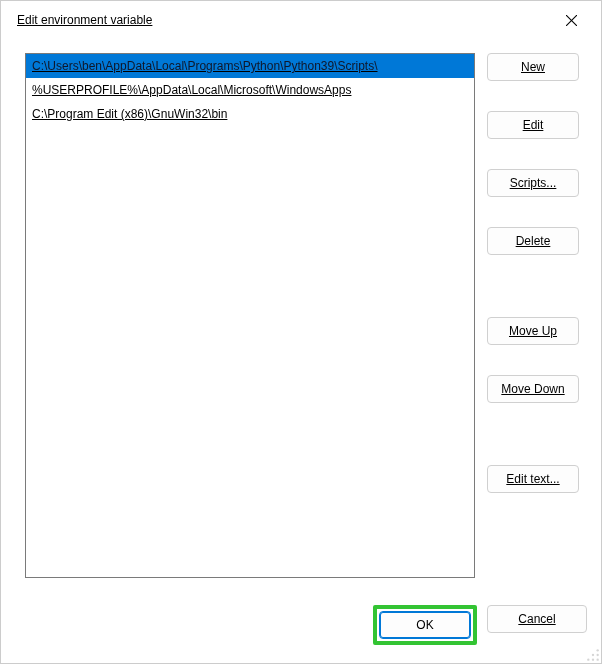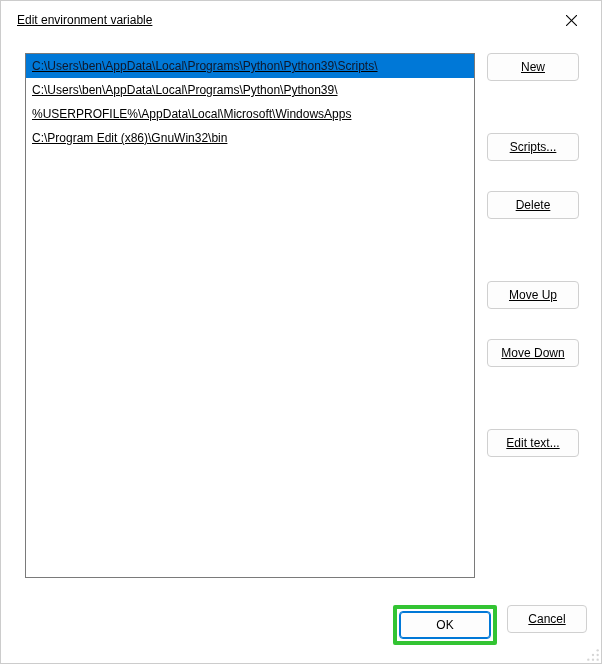--- a/index.html
+++ b/index.html
@@ -85,21 +85,21 @@
     }
     .spacer-sm { height: 14px; }
     .spacer-lg { height: 46px; }
     .footer {
       display: flex;
       justify-content: flex-end;
       gap: 10px;
       padding: 16px 14px 18px 14px;
     }
     .footer .btn {
-      width: 80px;
+      width: 100px;
     }
     .ok-highlight {
       border: 4px solid #33c433;
       border-radius: 2px;
       padding: 2px;
       display: inline-block;
     }
     .ok-highlight .btn {
       border: 1px solid #0078d7;
       box-shadow: inset 0 0 0 1px #0078d7;
@@ -124,28 +124,28 @@
       <svg viewBox="0 0 10 10">
         <line x1="0" y1="0" x2="10" y2="10" stroke="#000" stroke-width="1"></line>
         <line x1="10" y1="0" x2="0" y2="10" stroke="#000" stroke-width="1"></line>
       </svg>
     </div>
   </div>
 
   <div class="content">
     <div class="listbox" id="listbox">
         <div class="list-item selected">C:\Users\ben\AppData\Local\Programs\Python\Python39\Scripts\</div>
-        <div class="list-item">C:\Users\ben\AppData\Local\Programs\Python\Python39\</div>
         <div class="list-item">%USERPROFILE%\AppData\Local\Microsoft\WindowsApps</div>
         <div class="list-item">C:\Program Edit (x86)\GnuWin32\bin</div>
       </div>
 
     <div class="side-buttons">
       <button class="btn">New</button>
       <div class="spacer-sm"></div>
+      <button class="btn">Edit</button>
       <div class="spacer-sm"></div>
       <button class="btn">Scripts...</button>
       <div class="spacer-sm"></div>
       <button class="btn">Delete</button>
       <div class="spacer-lg"></div>
       <button class="btn">Move Up</button>
       <div class="spacer-sm"></div>
       <button class="btn">Move Down</button>
       <div class="spacer-lg"></div>
       <button class="btn">Edit text...</button>

